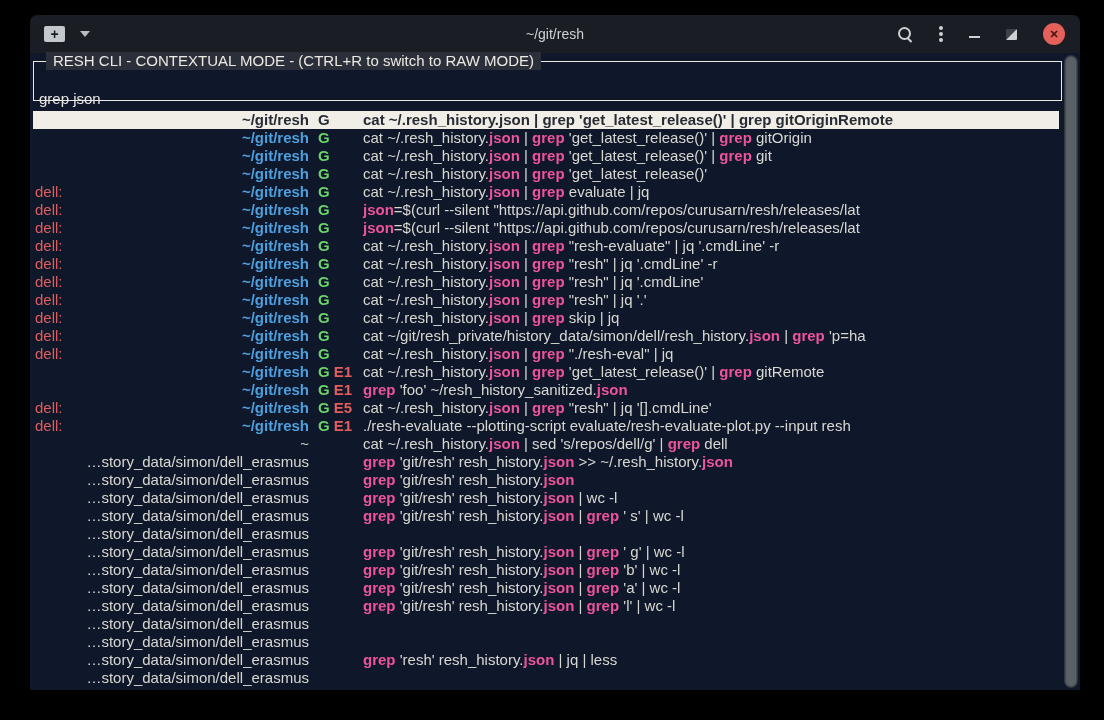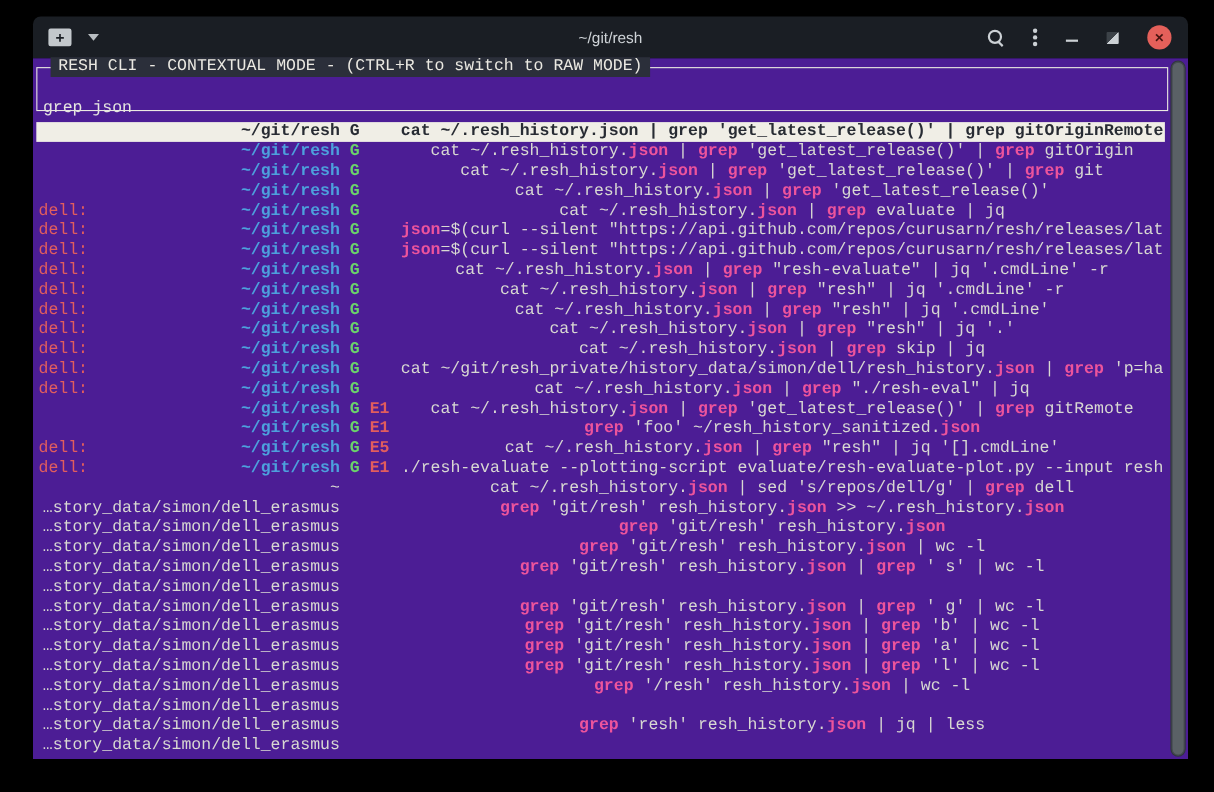--- a/index.html
+++ b/index.html
@@ -31,34 +31,34 @@
     background:#ccd1d5; box-shadow:0 6px 0 #ccd1d5, 0 12px 0 #ccd1d5; }
   .icon-min { width:11px; height:2px; background:#ccd1d5; margin-top:6px; }
   .icon-restore { width:11px; height:11px; border-radius:1px;
     background:linear-gradient(135deg,#3c4248 49%,#ccd1d5 51%); }
   .close-btn { width:22px; height:22px; border-radius:50%; background:#e4605a;
     display:flex; align-items:center; justify-content:center;
     color:#45130f; font-size:11px; font-weight:bold; cursor:pointer; }
 
   
   .term { position:absolute; left:0; top:38px; width:1050px; height:637px;
-    background:#4c1d95; font-family:Liberation Mono, monospace;
+    background:#0f172a; font-family:Liberation Sans, sans-serif;
     font-size:15px; line-height:18px; color:#d8d8d2; }
 
   .headerbox { position:absolute; left:3px; top:8px; width:1029px; height:40px;
     border:1px solid #ebe9e2; }
   .boxtitle { position:absolute; left:12px; top:-10px; background:#2b2f3a;
     padding:0 7px; color:#ebe9e2; white-space:pre; }
   .query { position:absolute; left:5px; top:28px; color:#e6e6e0; white-space:pre; }
 
   .list { position:absolute; left:3px; top:58px; width:1026px; }
   .row { display:flex; height:18px; padding-left:2px; white-space:pre; cursor:pointer; }
   .row .c1 { flex:0 0 274px; display:flex; justify-content:space-between; overflow:hidden; }
   .row .flags { flex:0 0 45px; padding-left:9px; }
-  .row .cmd { flex:1 1 auto; padding-left:9px; overflow:hidden;text-align:center; }
+  .row .cmd { flex:1 1 auto; padding-left:9px; overflow:hidden; }
   .host { color:#e25d5d; }
   .pwd-current { color:#4da0dd; font-weight:bold; }
   .pwd-plain { color:#d8d8d2; }
   .flag-g { color:#6ad46a; font-weight:bold; }
   .flag-e { color:#e25d5d; font-weight:bold; }
   .m { color:#ed549c; font-weight:bold; }
   .row.selected { background:#f0eee6; }
   .row.selected .host, .row.selected .pwd-current, .row.selected .pwd-plain,
   .row.selected .flag-g, .row.selected .flag-e, .row.selected .m,
   .row.selected .cmd { color:#272b33; font-weight:bold; }
@@ -120,21 +120,21 @@
           <div class="row"><span class="c1"><span class="host"></span><span class="pwd-plain">~</span></span><span class="flags"></span><span class="cmd"><span>cat ~/.resh_history.</span><span class="m">json</span><span> | sed 's/repos/dell/g' | </span><span class="m">grep</span><span> dell</span></span></div>
           <div class="row"><span class="c1"><span class="host"></span><span class="pwd-plain">…story_data/simon/dell_erasmus</span></span><span class="flags"></span><span class="cmd"><span class="m">grep</span><span> 'git/resh' resh_history.</span><span class="m">json</span><span> &gt;&gt; ~/.resh_history.</span><span class="m">json</span></span></div>
           <div class="row"><span class="c1"><span class="host"></span><span class="pwd-plain">…story_data/simon/dell_erasmus</span></span><span class="flags"></span><span class="cmd"><span class="m">grep</span><span> 'git/resh' resh_history.</span><span class="m">json</span></span></div>
           <div class="row"><span class="c1"><span class="host"></span><span class="pwd-plain">…story_data/simon/dell_erasmus</span></span><span class="flags"></span><span class="cmd"><span class="m">grep</span><span> 'git/resh' resh_history.</span><span class="m">json</span><span> | wc -l</span></span></div>
           <div class="row"><span class="c1"><span class="host"></span><span class="pwd-plain">…story_data/simon/dell_erasmus</span></span><span class="flags"></span><span class="cmd"><span class="m">grep</span><span> 'git/resh' resh_history.</span><span class="m">json</span><span> | </span><span class="m">grep</span><span> ' s' | wc -l</span></span></div>
           <div class="row"><span class="c1"><span class="host"></span><span class="pwd-plain">…story_data/simon/dell_erasmus</span></span><span class="flags"></span></div>
           <div class="row"><span class="c1"><span class="host"></span><span class="pwd-plain">…story_data/simon/dell_erasmus</span></span><span class="flags"></span><span class="cmd"><span class="m">grep</span><span> 'git/resh' resh_history.</span><span class="m">json</span><span> | </span><span class="m">grep</span><span> ' g' | wc -l</span></span></div>
           <div class="row"><span class="c1"><span class="host"></span><span class="pwd-plain">…story_data/simon/dell_erasmus</span></span><span class="flags"></span><span class="cmd"><span class="m">grep</span><span> 'git/resh' resh_history.</span><span class="m">json</span><span> | </span><span class="m">grep</span><span> 'b' | wc -l</span></span></div>
           <div class="row"><span class="c1"><span class="host"></span><span class="pwd-plain">…story_data/simon/dell_erasmus</span></span><span class="flags"></span><span class="cmd"><span class="m">grep</span><span> 'git/resh' resh_history.</span><span class="m">json</span><span> | </span><span class="m">grep</span><span> 'a' | wc -l</span></span></div>
           <div class="row"><span class="c1"><span class="host"></span><span class="pwd-plain">…story_data/simon/dell_erasmus</span></span><span class="flags"></span><span class="cmd"><span class="m">grep</span><span> 'git/resh' resh_history.</span><span class="m">json</span><span> | </span><span class="m">grep</span><span> 'l' | wc -l</span></span></div>
-          <div class="row"><span class="c1"><span class="host"></span><span class="pwd-plain">…story_data/simon/dell_erasmus</span></span><span class="flags"></span><span class="cmd"><span class="m">grep</span><span> '/resh' resh_history.</span><span class="m">json</span><span> | wc -l</span></span></div>
+          <div class="row"><span class="c1"><span class="host"></span><span class="pwd-plain">…story_data/simon/dell_erasmus</span></span><span class="flags"></span></div>
           <div class="row"><span class="c1"><span class="host"></span><span class="pwd-plain">…story_data/simon/dell_erasmus</span></span><span class="flags"></span></div>
           <div class="row"><span class="c1"><span class="host"></span><span class="pwd-plain">…story_data/simon/dell_erasmus</span></span><span class="flags"></span><span class="cmd"><span class="m">grep</span><span> 'resh' resh_history.</span><span class="m">json</span><span> | jq | less</span></span></div>
           <div class="row"><span class="c1"><span class="host"></span><span class="pwd-plain">…story_data/simon/dell_erasmus</span></span><span class="flags"></span></div>
         </div>
       <div class="scrollbar">
         <div class="scroll-thumb"></div>
       </div>
     </div>
 
   </div>

